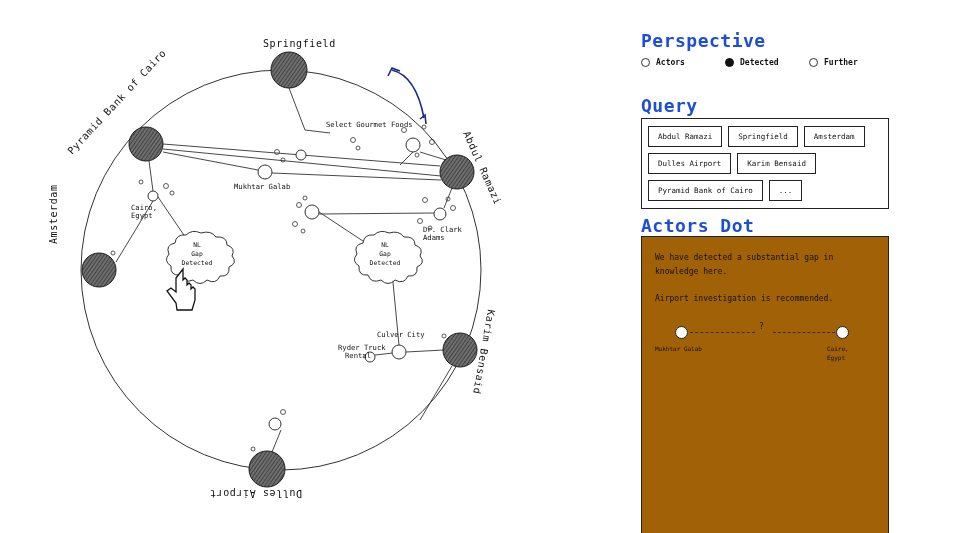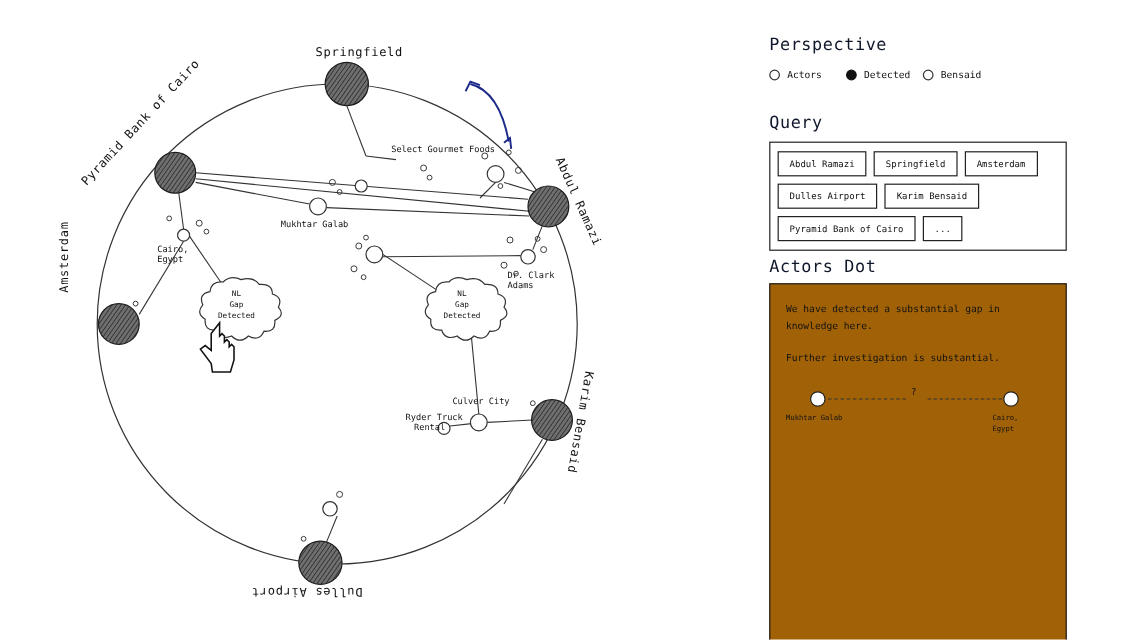--- a/index.html
+++ b/index.html
@@ -43,39 +43,40 @@
 
   
   #side-panel {
     position: absolute;
     left: 628px; top: 0;
     width: 326px; height: 533px;
     padding: 0;
   }
   .section-title {
     font-family: "DejaVu Sans Mono", monospace;
-    font-size: 14px;
-    font-weight: normal;
-    color: #0f172a;
+    font-size: 18px;
+    font-weight: bold;
+    color: #1d4ed8;
     letter-spacing: 0.5px;
   }
   #perspective-title { position: absolute; left: 13px; top: 30px; }
   #radio-row {
     position: absolute;
     left: 13px; top: 58px;
     width: 300px;
     display: flex;
     gap: 0;
   }
   .radio-item {
     display: flex;
     align-items: flex-start;
     gap: 6px;
-    width: 64px;
+    width: 84px;
     cursor: pointer;
+    font-weight: bold;
   }
   .radio-dot {
     width: 9px; height: 9px;
     border-radius: 50%;
     border: 1px solid #333;
     background: #fff;
     box-sizing: border-box;
     flex: none;
   }
   .radio-dot.selected { background: #111; border-color: #111; }
@@ -309,41 +310,41 @@
     <div class="radio-item">
       <span class="radio-dot"></span>
       <span class="radio-label">Actors</span>
     </div>
     <div class="radio-item">
       <span class="radio-dot selected"></span>
       <span class="radio-label">Detected</span>
     </div>
     <div class="radio-item">
       <span class="radio-dot"></span>
-      <span class="radio-label">Bensaid</span>
+      <span class="radio-label">Further</span>
     </div>
   </div>
 
   <div class="section-title" id="query-title">Query</div>
 
   <div id="query-box">
     <div class="chip">Abdul Ramazi</div>
     <div class="chip">Springfield</div>
     <div class="chip">Amsterdam</div>
     <div class="chip wide1">Dulles Airport</div>
     <div class="chip wide1">Karim Bensaid</div>
     <div class="chip">Pyramid Bank of Cairo</div>
     <div class="chip">...</div>
   </div>
 
   <div class="section-title" id="active-title">Actors Dot</div>
 
   <div id="active-box">
     <p class="active-text">We have detected a substantial gap in knowledge here.</p>
-    <p class="active-text">Further investigation is substantial.</p>
+    <p class="active-text">Airport investigation is recommended.</p>
 
     <div id="mini-graph">
       <span class="mini-node" style="left:20px;"></span>
       <span class="mini-line" style="left:35px; width:65px;"></span>
       <span class="mini-q" style="left:104px;">?</span>
       <span class="mini-line" style="left:118px; width:62px;"></span>
       <span class="mini-node" style="left:181px;"></span>
       <span class="mini-caption" style="left:0px;">Mukhtar Galab</span>
       <span class="mini-caption" style="left:172px;">Cairo,
 Egypt</span>

